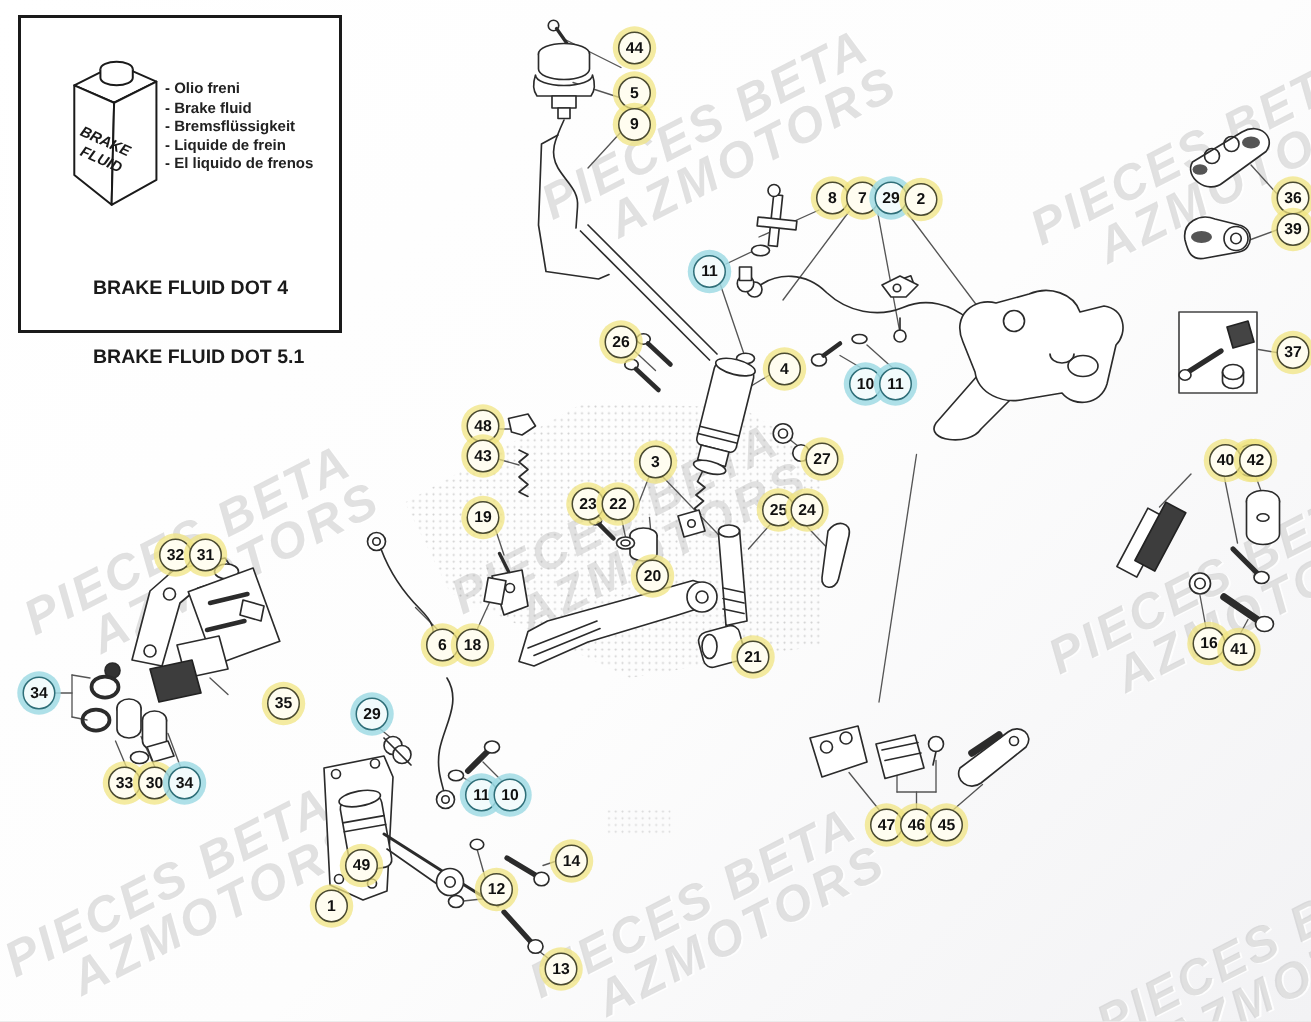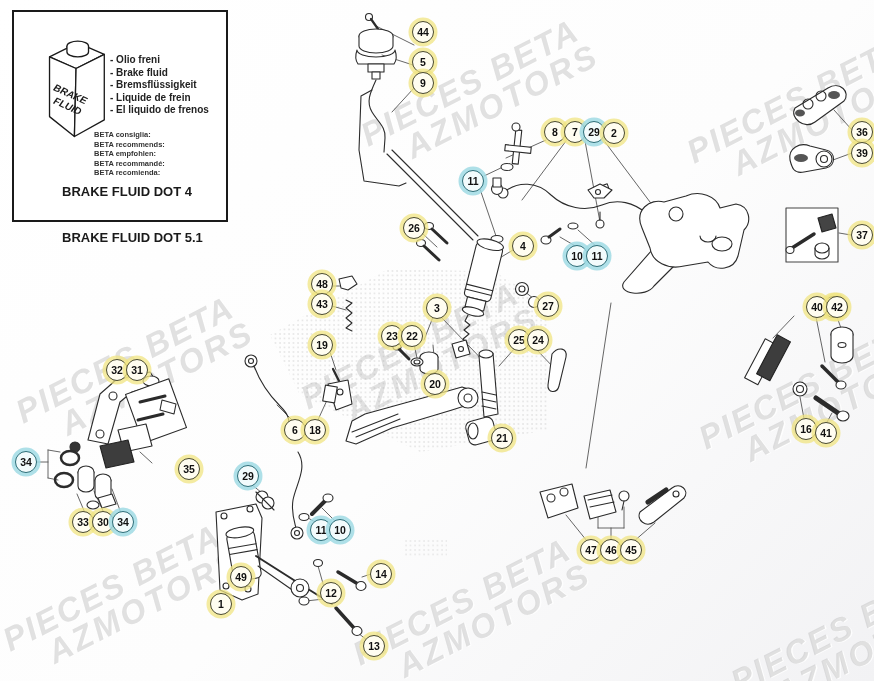--- a/index.html
+++ b/index.html
@@ -371,27 +371,20 @@
         <text x="22" y="86" transform="rotate(24 22 86)">FLUID</text>
       </g>
     </svg>
     <div class="fluidlist">
       <div>- Olio freni</div>
       <div>- Brake fluid</div>
       <div>- Bremsflüssigkeit</div>
       <div>- Liquide de frein</div>
       <div>- El liquido de frenos</div>
     </div>
-    <div class="betalist">
-      <div>BETA consiglia:</div>
-      <div>BETA recommends:</div>
-      <div>BETA empfohlen:</div>
-      <div>BETA recommandé:</div>
-      <div>BETA recomienda:</div>
-    </div>
     <div class="dot1">BRAKE FLUID DOT 4</div>
     <div class="dot2">BRAKE FLUID DOT 5.1</div>
   </div>
 
   <div id="callout-layer">
       <div class="callout yellow" style="left: 423px; top: 32px;">44</div>
       <div class="callout yellow" style="left: 423px; top: 62px;">5</div>
       <div class="callout yellow" style="left: 423px; top: 83px;">9</div>
       <div class="callout yellow" style="left: 555px; top: 132px;">8</div>
       <div class="callout yellow" style="left: 575px; top: 132px;">7</div>

